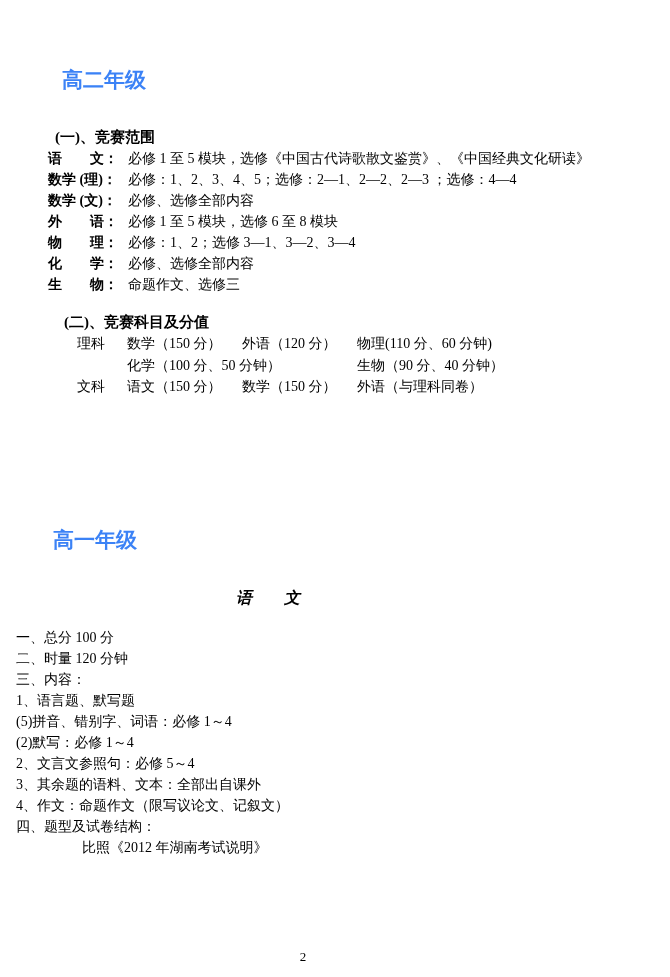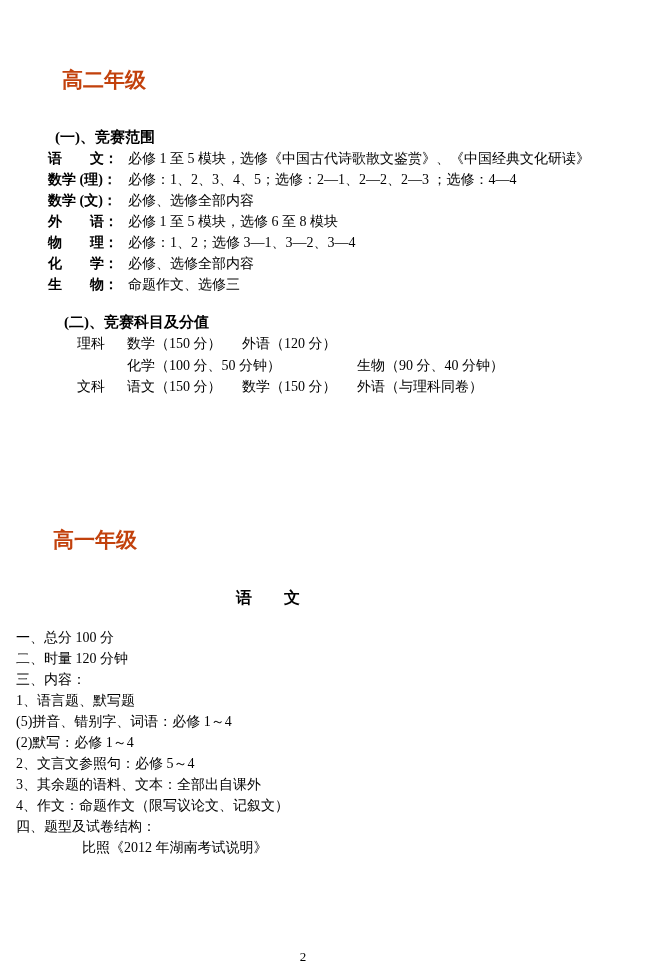--- a/index.html
+++ b/index.html
@@ -7,21 +7,21 @@
     position:relative;
     width:670px; height:977px;
     background:#ffffff;
     color:#000000;
     font-family:"Liberation Serif","DejaVu Serif",serif;
     overflow:hidden;
   }
   .red-heading {
     position:absolute;
     margin:0;
-    color:#c2410c;
+    color:#3b82f6;
     font-size:21px;
     font-weight:bold;
     white-space:nowrap;
     line-height:26px;
   }
   #g2-heading { top:67px; left:62px; }
   #g1-heading { top:527px; left:53px; }
 
   .sec-heading {
     position:absolute;
@@ -37,21 +37,21 @@
   .subject-row { line-height:21px; white-space:nowrap; }
   .subject-label { display:inline-block; min-width:80px; font-weight:bold; }
   .subject-content { }
 
   #scores { position:absolute; top:333px; left:77px; font-size:14px; width:560px; }
   .score-row { display:grid; grid-template-columns:50px 115px 115px auto; line-height:21.6px; }
   .score-cell { white-space:nowrap; }
 
   #subject-title {
     position:absolute; top:588px; left:0; width:536px;
-    text-align:center; font-size:16px; font-weight:bold; white-space:nowrap;
+    text-align:center; font-size:16px; font-weight:bold; white-space:nowrap;font-style:italic;
   }
 
   #g1-list { position:absolute; top:627px; left:16px; font-size:14px; }
   .g1-item { line-height:21px; white-space:nowrap; }
   .g1-item:last-child { padding-left:66px; }
 
   #page-number {
     position:absolute; top:949px; left:0; width:606px;
     text-align:center; font-size:13px; line-height:16px;
   }
@@ -75,20 +75,21 @@
       <div class="subject-row"><span class="subject-label">生　　物：</span><span class="subject-content">命题作文、选修三</span></div>
     </div>
 
   <div id="scores-heading" class="sec-heading">(二)、竞赛科目及分值</div>
 
   <div id="scores">
       <div class="score-row">
         <span class="score-cell">理科</span>
         <span class="score-cell">数学（150 分）</span>
         <span class="score-cell">外语（120 分）</span>
+        <span class="score-cell">物理(110 分、60 分钟)</span>
       </div>
       <div class="score-row">
         <span class="score-cell"></span>
         <span class="score-cell">化学（100 分、50 分钟）</span>
         <span class="score-cell"></span>
         <span class="score-cell">生物（90 分、40 分钟）</span>
       </div>
       <div class="score-row">
         <span class="score-cell">文科</span>
         <span class="score-cell">语文（150 分）</span>

